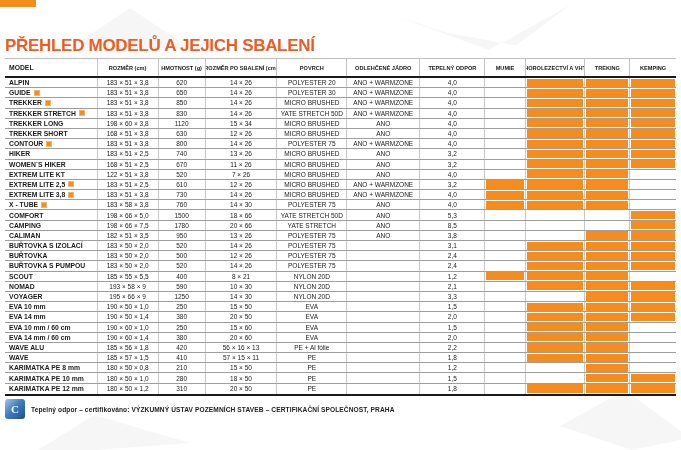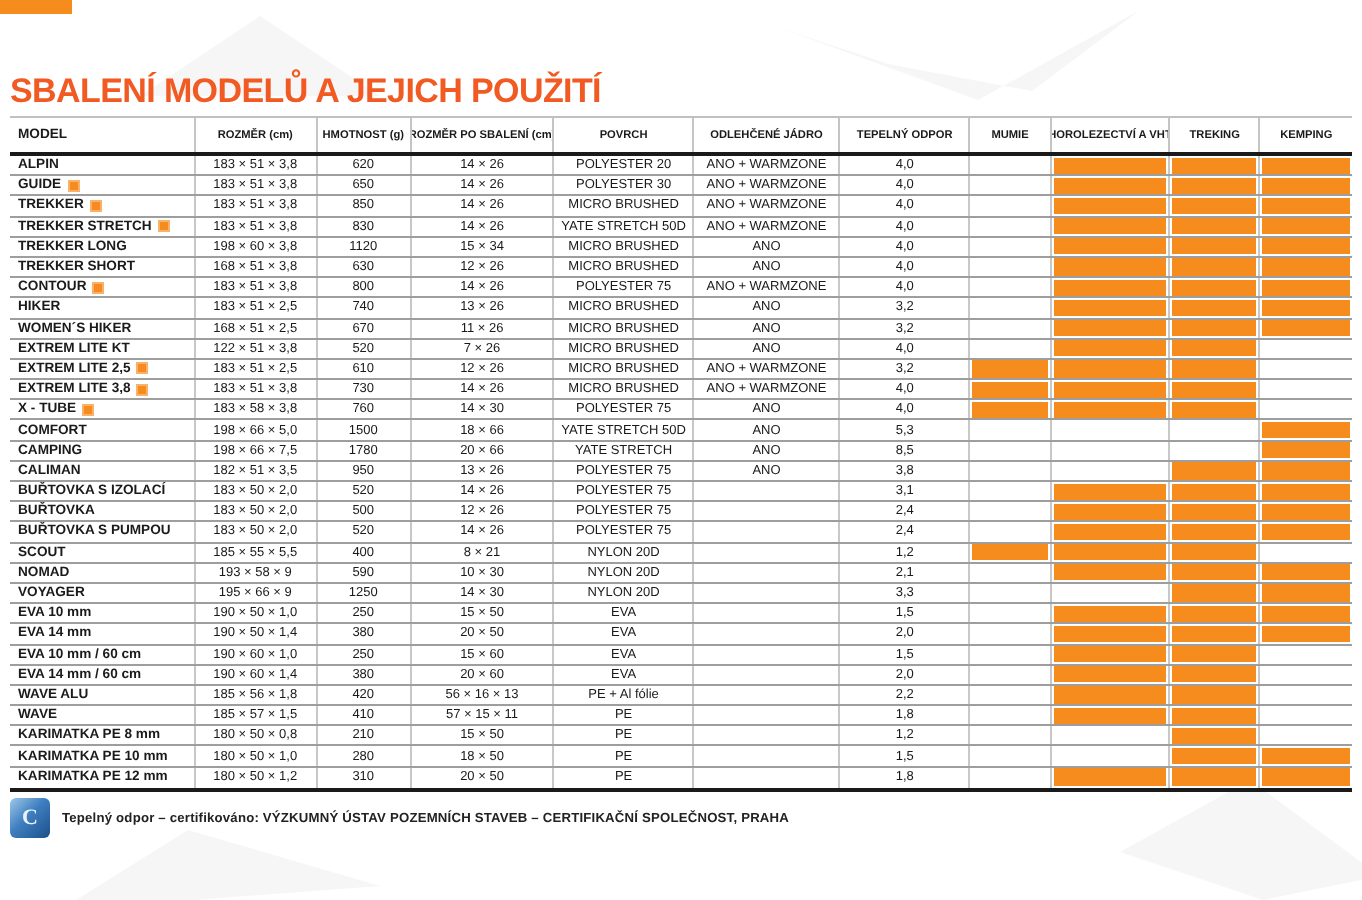--- a/index.html
+++ b/index.html
@@ -66,21 +66,21 @@
 
 <div class="page">
 
   <div class="wm wm1"></div>
   <div class="wm wm2"></div>
   <div class="wm wm3"></div>
   <div class="wm wm4"></div>
 
   <div class="corner-accent"></div>
 
-  <div class="title">SBALENÍ MODELŮ A JEJICH POUŽITÍ</div>
+  <div class="title">PŘEHLED MODELŮ A JEJICH SBALENÍ</div>
 
   <div class="tbl">
     <div class="thr">
       <div class="th c-model">MODEL</div>
       <div class="th c-rozmer">ROZMĚR (cm)</div>
       <div class="th c-hmotnost">HMOTNOST (g)</div>
       <div class="th c-sbaleni">ROZMĚR PO SBALENÍ (cm)</div>
       <div class="th c-povrch">POVRCH</div>
       <div class="th c-jadro">ODLEHČENÉ JÁDRO</div>
       <div class="th c-odpor">TEPELNÝ ODPOR</div>

